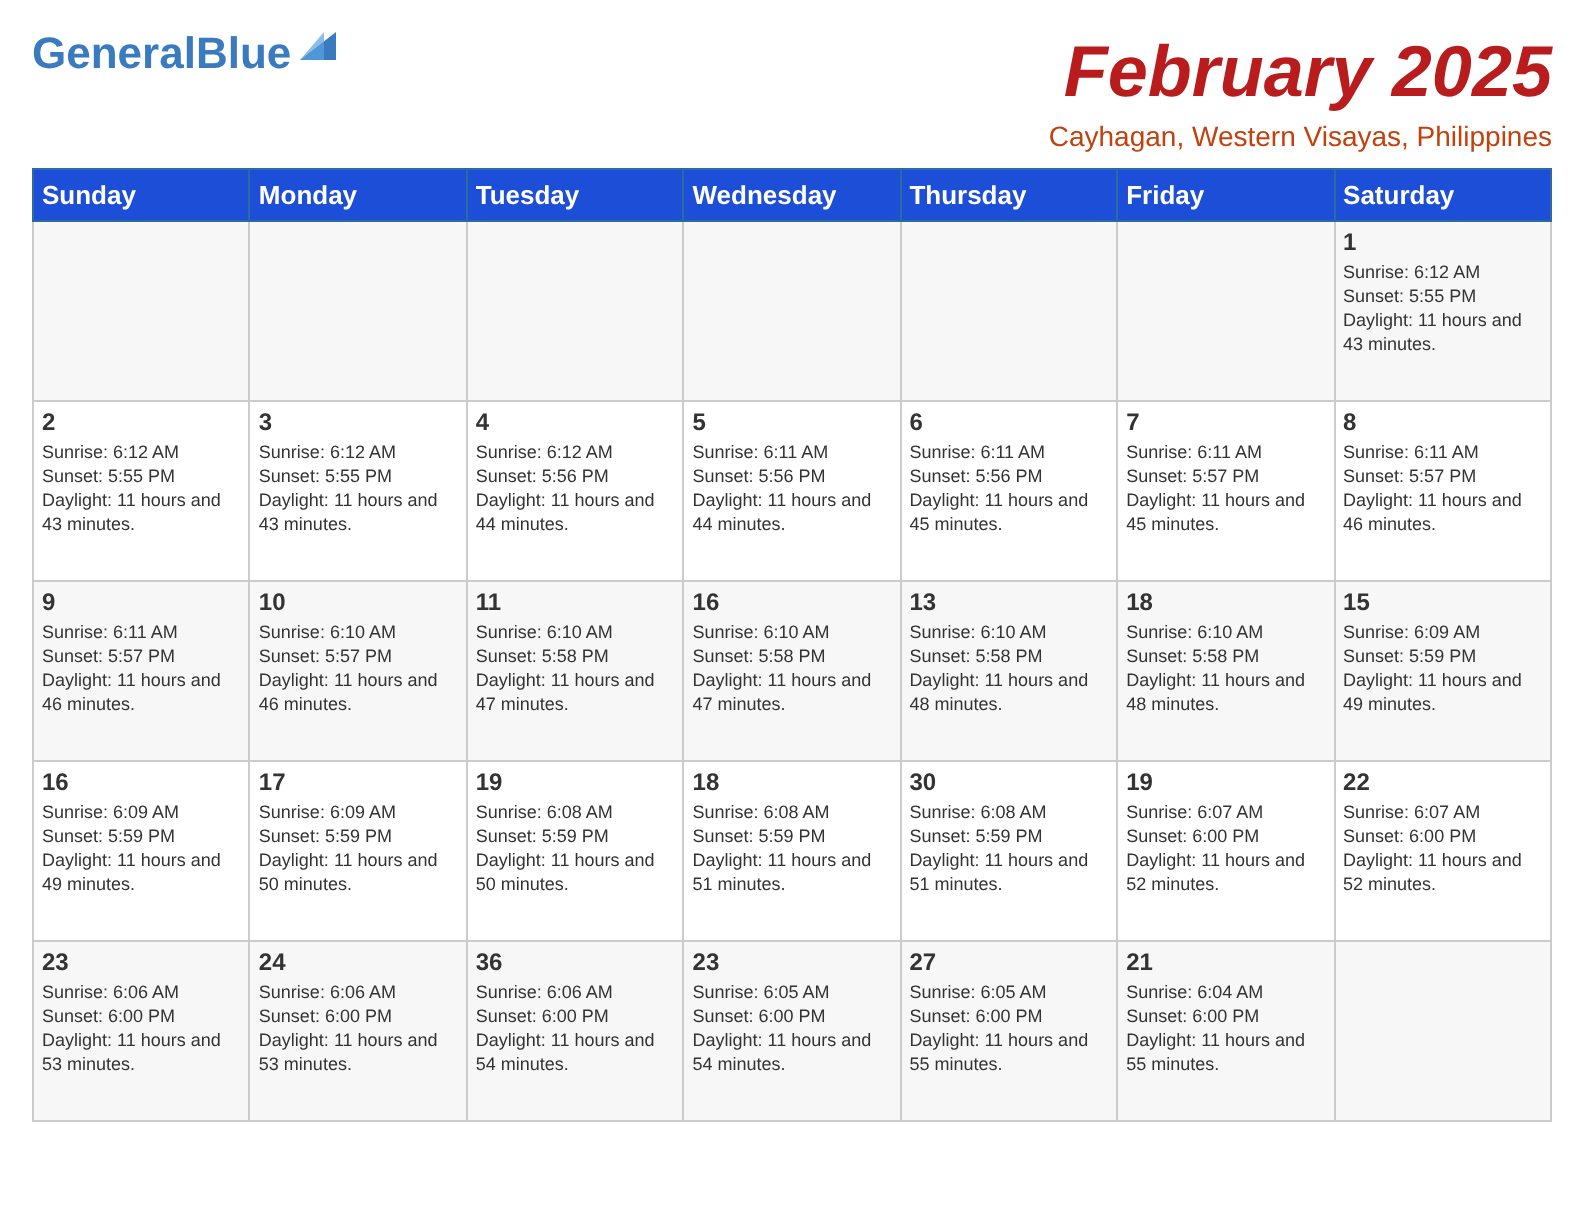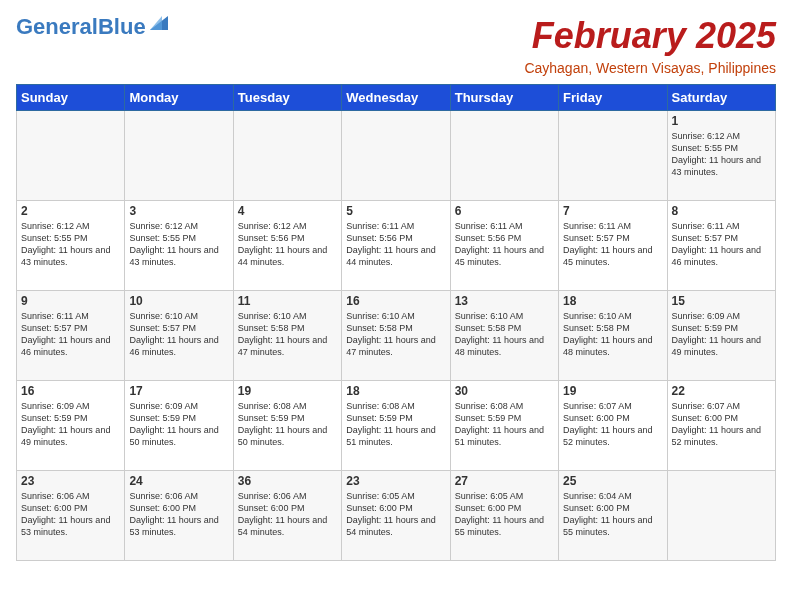--- a/index.html
+++ b/index.html
@@ -158,17 +158,17 @@
         <td><span class="day-num">30</span><span class="cell-text">Sunrise: 6:08 AM<br>Sunset: 5:59 PM<br>Daylight: 11 hours and 51 minutes.</span></td>
         <td><span class="day-num">19</span><span class="cell-text">Sunrise: 6:07 AM<br>Sunset: 6:00 PM<br>Daylight: 11 hours and 52 minutes.</span></td>
         <td><span class="day-num">22</span><span class="cell-text">Sunrise: 6:07 AM<br>Sunset: 6:00 PM<br>Daylight: 11 hours and 52 minutes.</span></td>
       </tr>
       <tr>
         <td><span class="day-num">23</span><span class="cell-text">Sunrise: 6:06 AM<br>Sunset: 6:00 PM<br>Daylight: 11 hours and 53 minutes.</span></td>
         <td><span class="day-num">24</span><span class="cell-text">Sunrise: 6:06 AM<br>Sunset: 6:00 PM<br>Daylight: 11 hours and 53 minutes.</span></td>
         <td><span class="day-num">36</span><span class="cell-text">Sunrise: 6:06 AM<br>Sunset: 6:00 PM<br>Daylight: 11 hours and 54 minutes.</span></td>
         <td><span class="day-num">23</span><span class="cell-text">Sunrise: 6:05 AM<br>Sunset: 6:00 PM<br>Daylight: 11 hours and 54 minutes.</span></td>
         <td><span class="day-num">27</span><span class="cell-text">Sunrise: 6:05 AM<br>Sunset: 6:00 PM<br>Daylight: 11 hours and 55 minutes.</span></td>
-        <td><span class="day-num">25</span><span class="cell-text">Sunrise: 6:04 AM<br>Sunset: 6:00 PM<br>Daylight: 11 hours and 55 minutes.</span></td>
+        <td><span class="day-num">21</span><span class="cell-text">Sunrise: 6:04 AM<br>Sunset: 6:00 PM<br>Daylight: 11 hours and 55 minutes.</span></td>
         <td class="empty-cell"></td>
       </tr>
     </tbody>
 </table>
 
 </body></html>

